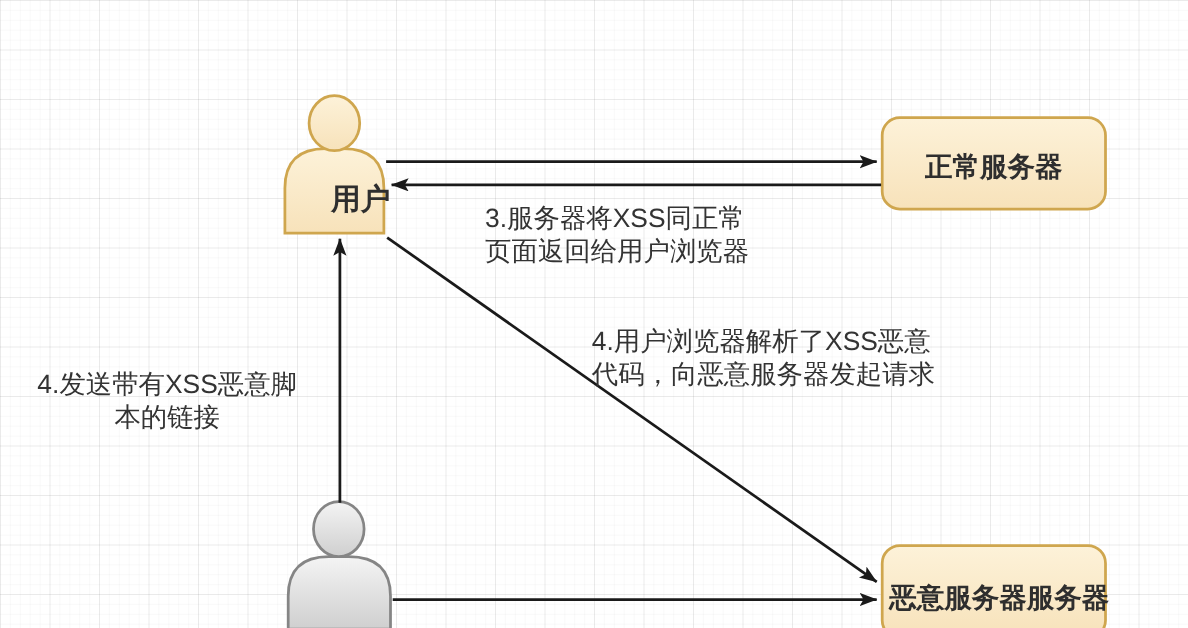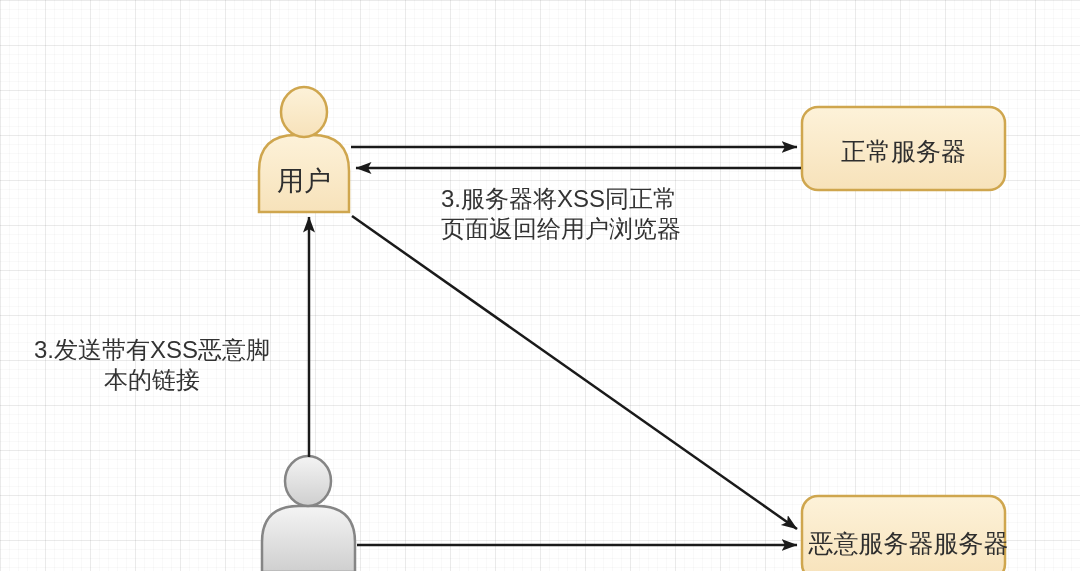--- a/index.html
+++ b/index.html
@@ -29,22 +29,23 @@
     font-size: 24px;
     line-height: 30px;
     color: #333333;
     white-space: pre-line;
   }
   .ann.center { text-align: center; }
   .node-label {
     position: absolute;
     color: #2e2e2e;
     text-align: center;
+    font-weight: bold;
   }
-  .actor-label { font-size: 27px; }
+  .actor-label { font-size: 27px; padding-left: 24px; }
   .server-label { font-size: 25px; }
 </style>
 </head>
 <body>
 
 <div class="canvas">
 
   <svg class="layer" width="1080" height="571" viewBox="0 0 1080 571">
     <defs>
       <linearGradient id="warmFill" x1="0" y1="0" x2="0" y2="1">
@@ -82,22 +83,24 @@
 
     <line x1="352" y1="216" x2="797" y2="529" stroke="#1a1a1a" stroke-width="2.5" marker-end="url(#arrowHead)"></line>
 
     <line x1="357" y1="545" x2="797" y2="545" stroke="#1a1a1a" stroke-width="2.5" marker-end="url(#arrowHead)"></line>
   </svg>
 
 
   <div class="ann" style="left:441px; top:184px;">3.服务器将XSS同正常
 页面返回给用户浏览器</div>
 
+  <div class="ann" style="left:538px; top:296px;">4.用户浏览器解析了XSS恶意
+代码，向恶意服务器发起请求</div>
 
-  <div class="ann center" style="left:24px; top:335px; width:256px;">3.发送带有XSS恶意脚
+  <div class="ann center" style="left:24px; top:335px; width:256px;">4.发送带有XSS恶意脚
 本的链接</div>
 
   <div class="node-label actor-label" style="left:258px; top:163px; width:92px;">用户</div>
 
 
   <div class="node-label server-label" style="left:802px; top:135px; width:203px;">正常服务器</div>
 
   <div class="node-label server-label" style="left:800px; top:527px; width:217px;">恶意服务器服务器</div>
 
 </div>

